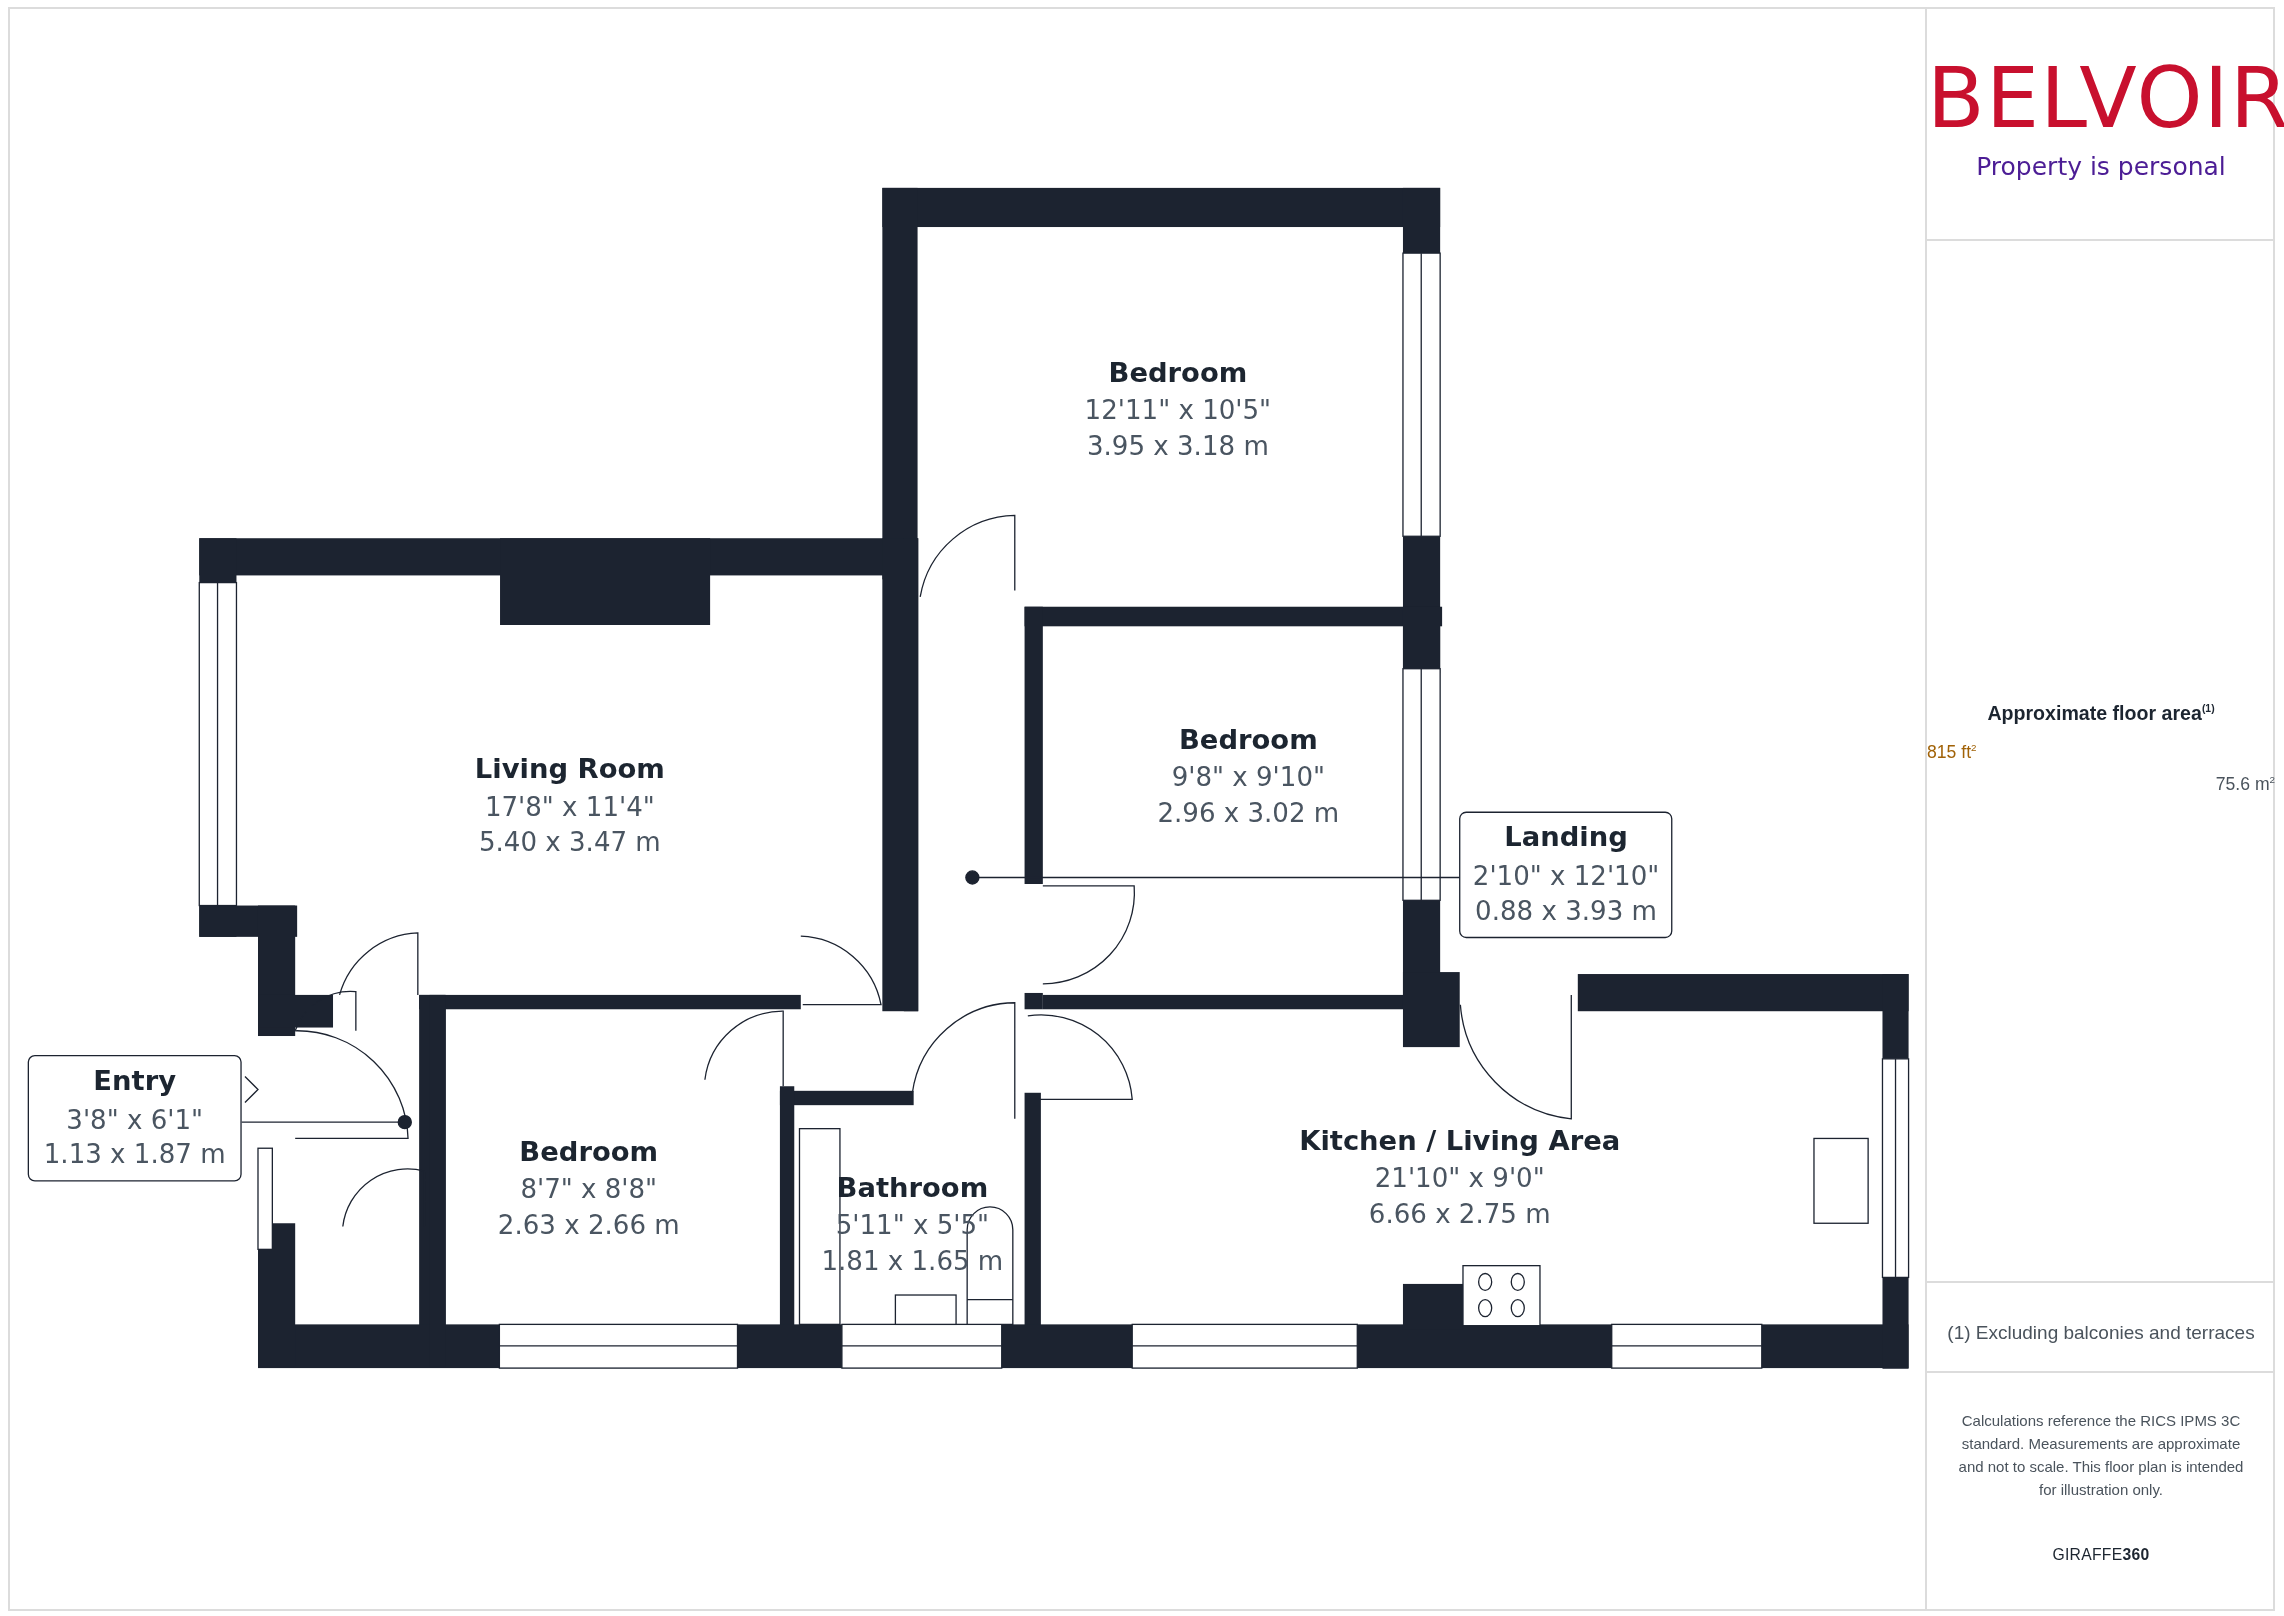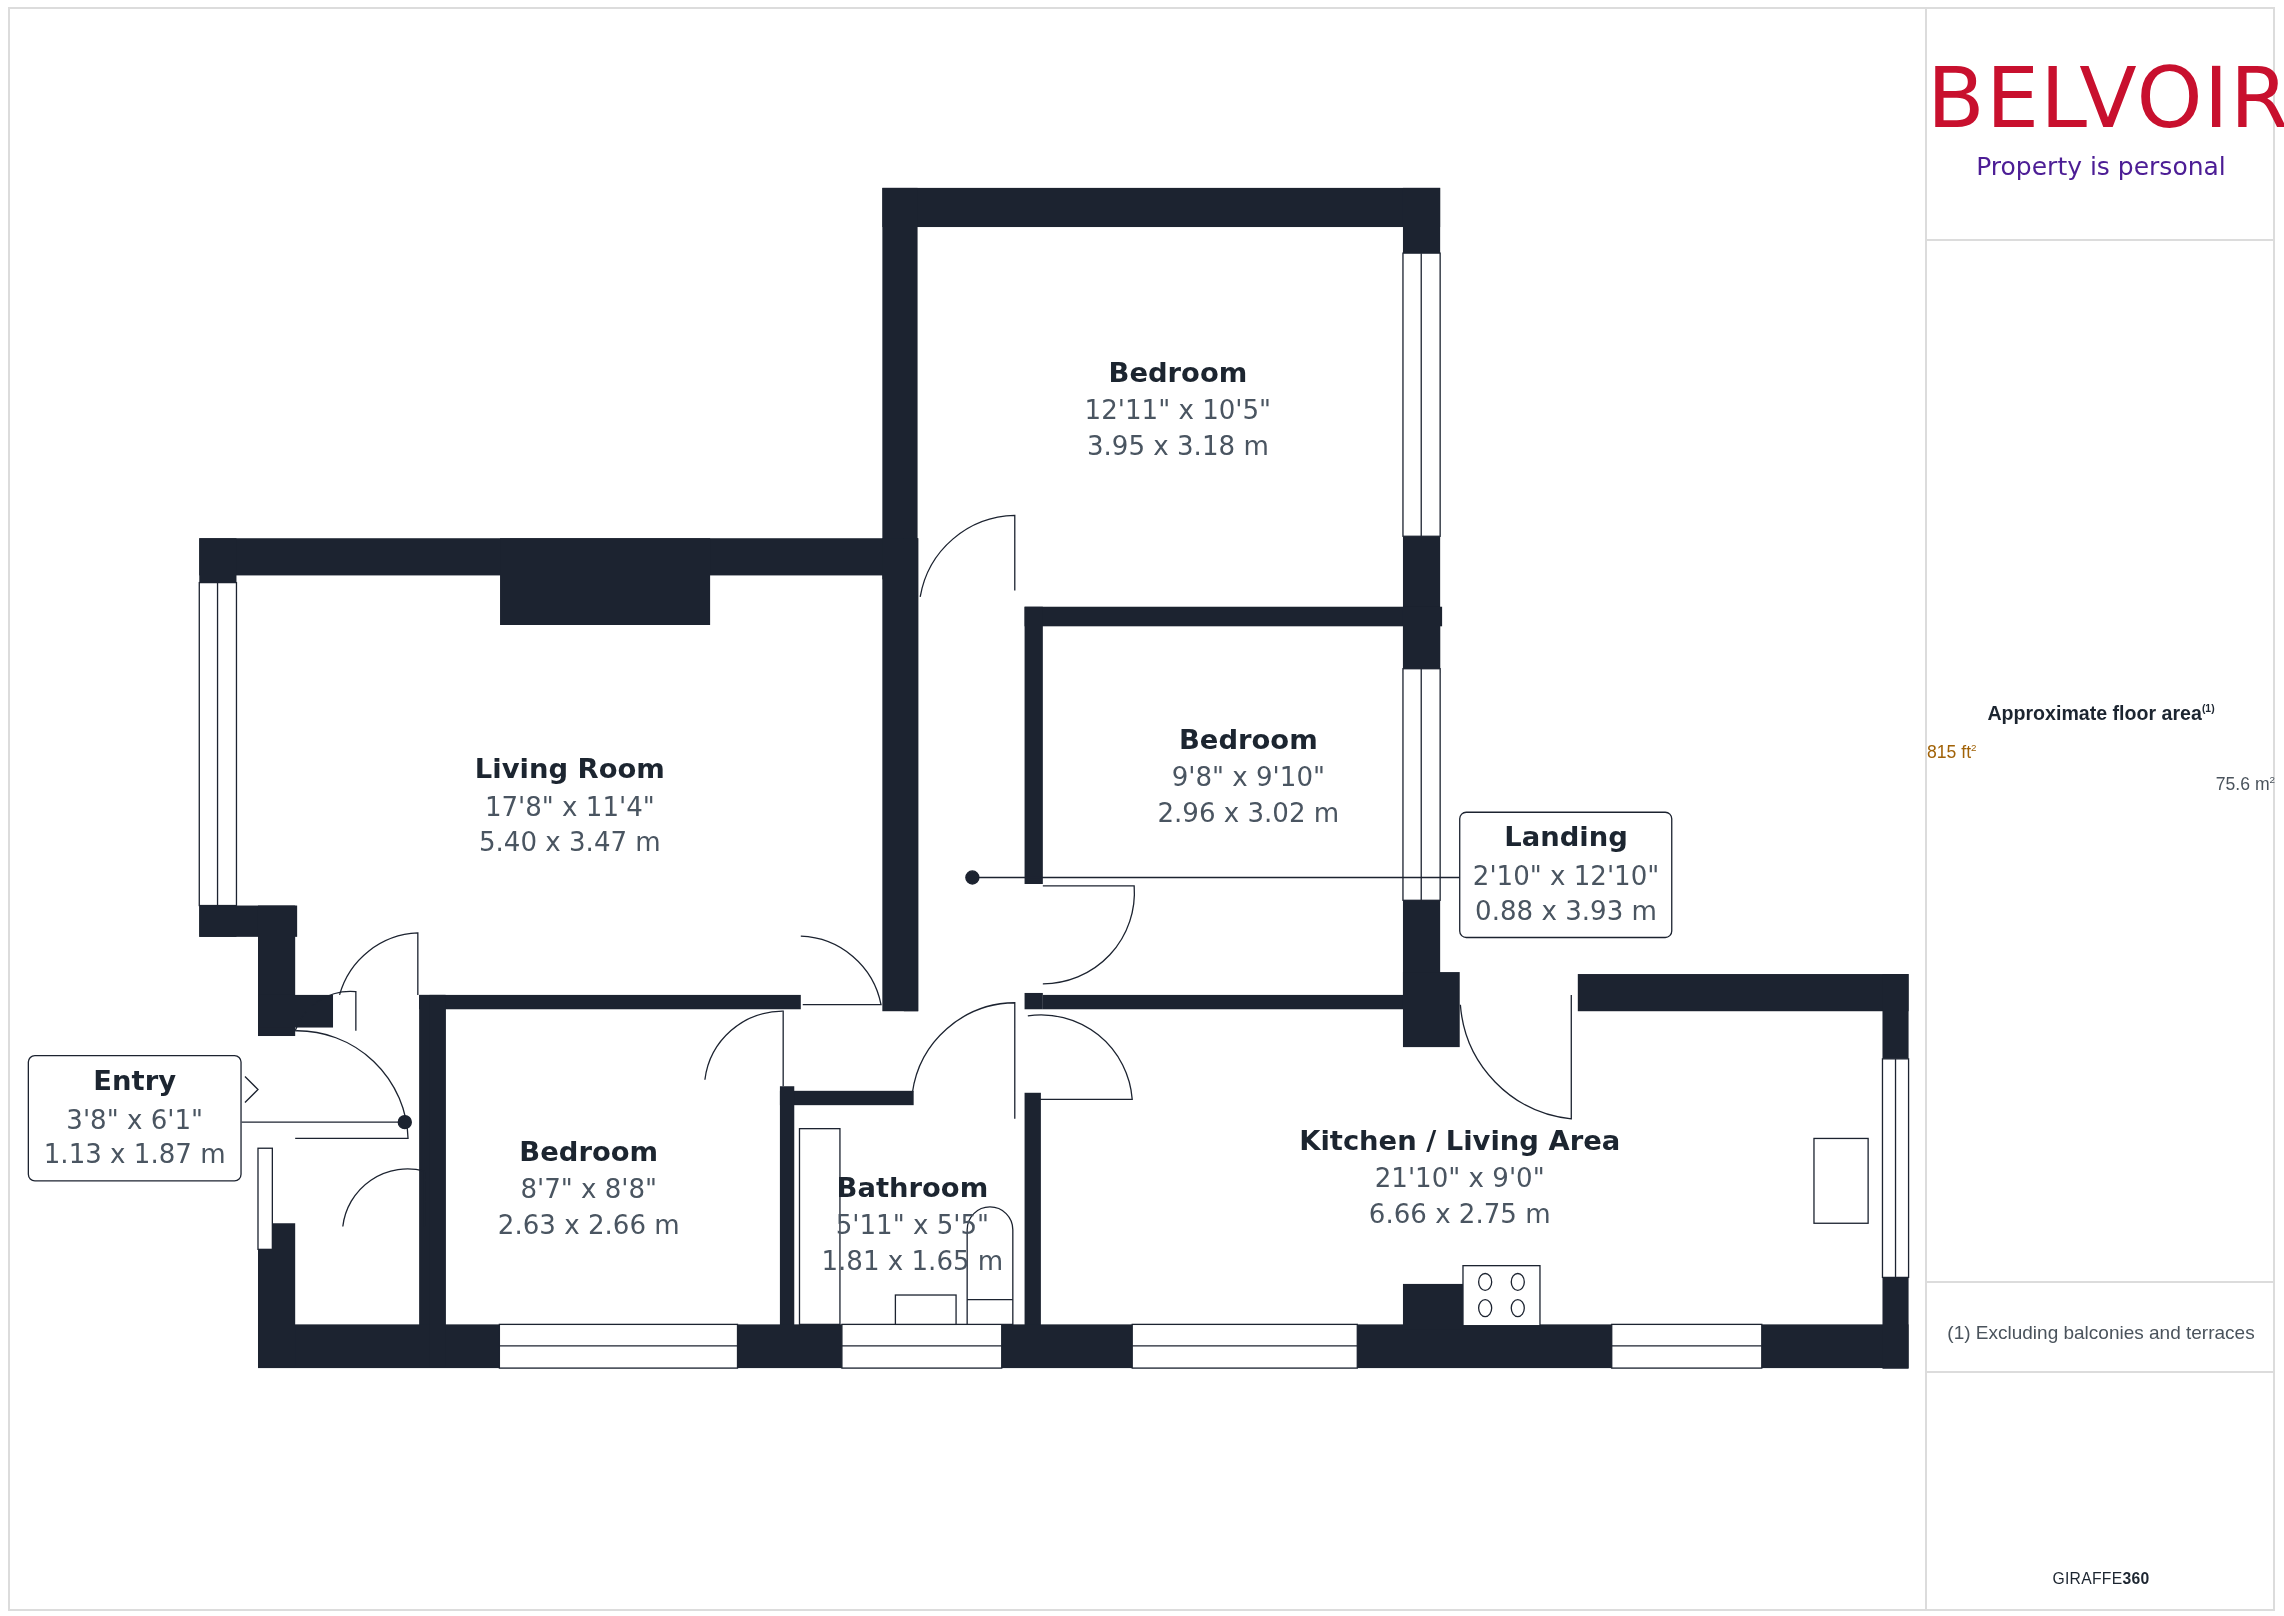--- a/index.html
+++ b/index.html
@@ -23,21 +23,21 @@
   .area-ft { position:absolute; left:0; right:0; top:735px; text-align:left;
              font-size:17.6px; color:#a16207; }
   .area-m { position:absolute; left:0; right:0; top:767px; text-align:right;
             font-size:17.6px; color:#4a535c; }
   .area-ft sup, .area-m sup { font-size:9.8px; }
   .footnote { position:absolute; left:0; right:0; top:1315px; text-align:center;
               font-size:19px; color:#4a535c; }
   .disclaimer { position:absolute; left:26px; right:26px; top:1402px; text-align:center;
                 font-size:15px; line-height:23px; color:#4a535c; }
   .brand2 { position:absolute; left:0; right:0; top:1539px; text-align:center;
-            font-size:15.7px; color:#1c2530; letter-spacing:0.3px;margin-top:24px; }
+            font-size:15.7px; color:#1c2530; letter-spacing:0.3px; }
   .brand2 b { font-weight:700; }
   .room-name { font-family:"DejaVu Sans", sans-serif; font-weight:700; fill:#1c2530; }
   .room-dim { font-family:"DejaVu Sans", sans-serif; fill:#4a5561; }
 </style>
 </head>
 <body>
 
 <div class="frame"></div>
 
 <svg class="plan" viewBox="0 0 3500 2477" xmlns="http://www.w3.org/2000/svg">
@@ -189,15 +189,16 @@
   <div class="sb-section" style="top:0;height:234px;">
     <div class="logo">BELVOIR!</div>
     <div class="tagline">Property is personal</div>
   </div>
   <div class="area-title"><span>Approximate floor area</span><sup>(1)</sup></div>
   <div class="area-ft"><span>815 ft</span><sup>2</sup></div>
   <div class="area-m"><span>75.6 m</span><sup>2</sup></div>
   <div class="sb-section" style="top:1274px;height:0;"></div>
   <div class="footnote">(1) Excluding balconies and terraces</div>
   <div class="sb-section" style="top:1364px;height:0;"></div>
+  <div class="disclaimer">Calculations reference the RICS IPMS 3C standard. Measurements are approximate and not to scale. This floor plan is intended for illustration only.</div>
   <div class="brand2"><span>GIRAFFE</span><b>360</b></div>
 </div>
 
 
 </body></html>

